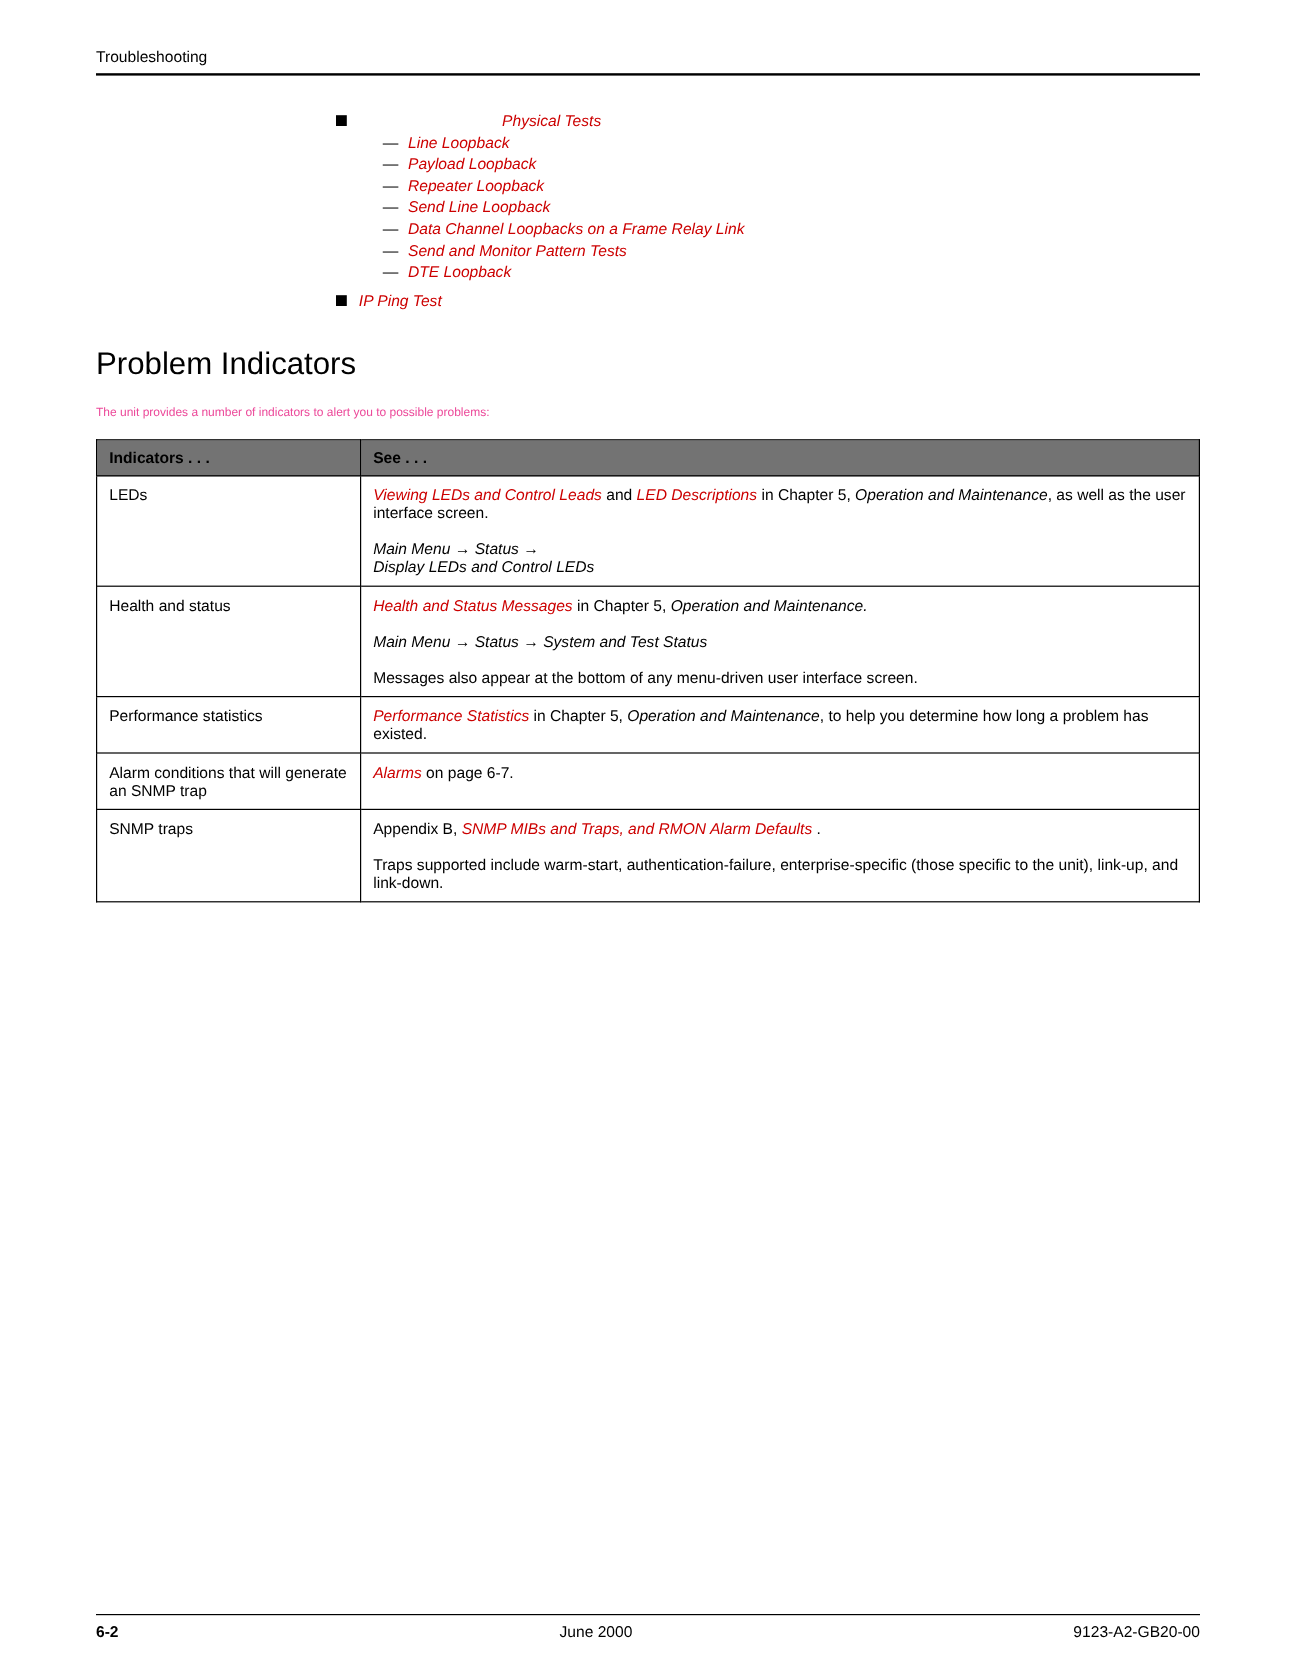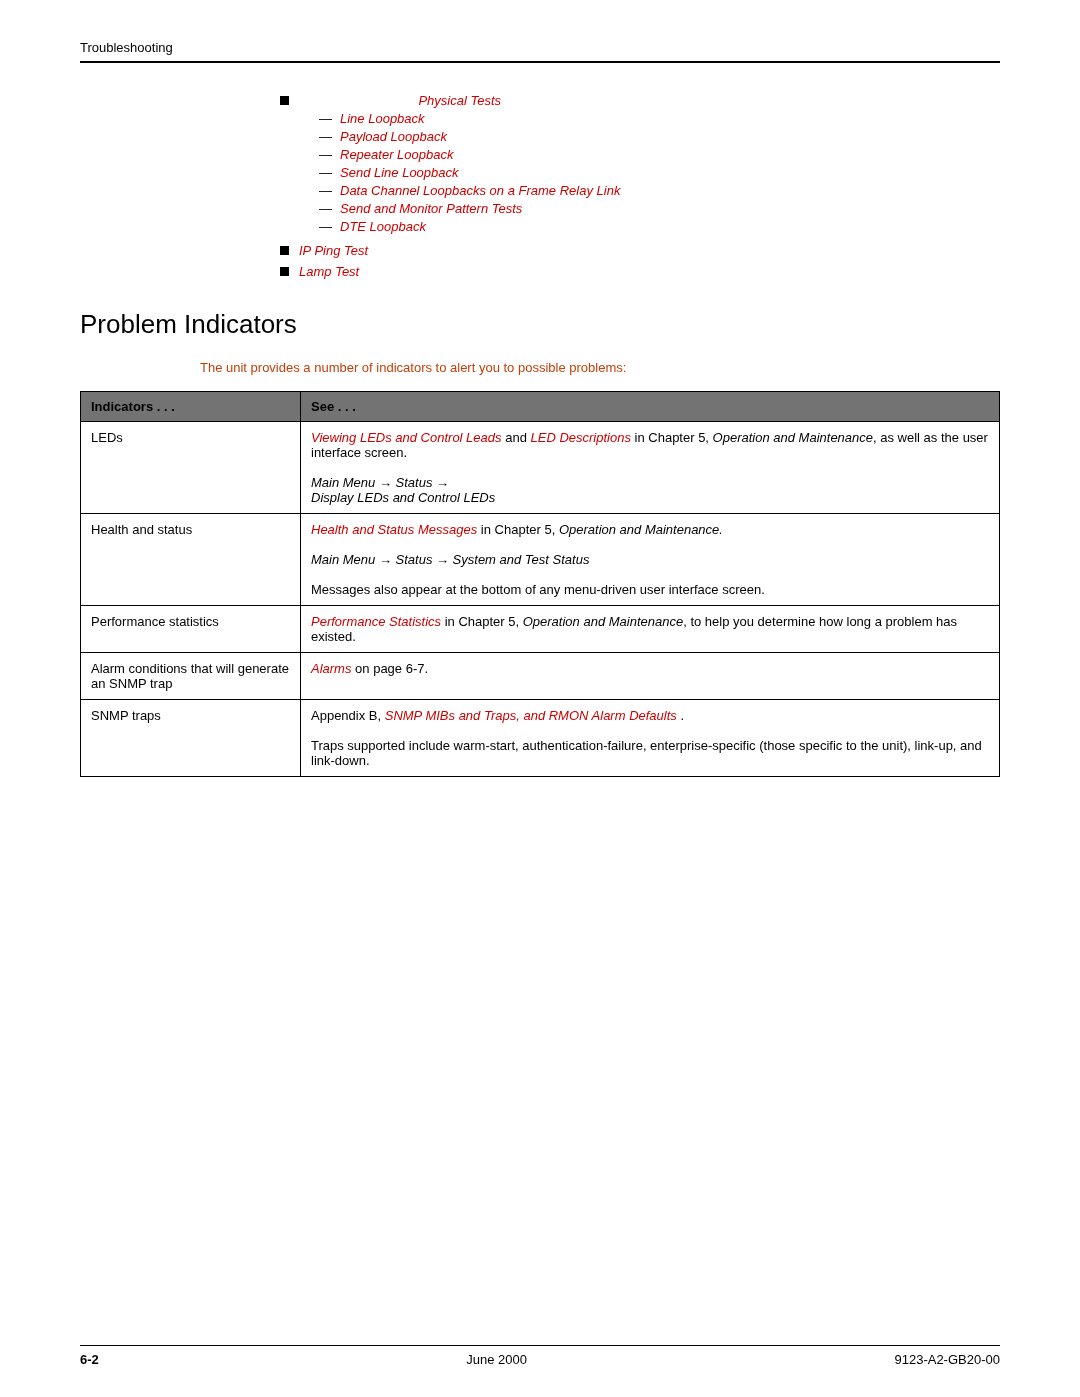--- a/index.html
+++ b/index.html
@@ -77,23 +77,22 @@
     
     .section-heading {
       font-size: 26px;
       font-weight: normal;
       color: #000;
       margin-bottom: 20px;
       margin-top: 10px;
     }
 
     .intro-text {
-      font-size: 13px;
-      color: #c2410c;
-      margin-left: 120px;
+      font-size: 10px;
+      color: #ec4899;
       margin-bottom: 16px;
     }
 
     
     .indicators-table {
       width: 100%;
       border-collapse: collapse;
       font-size: 13px;
     }
     .indicators-table th {
@@ -186,24 +185,20 @@
           </div>
         </div>
       </div>
     </div>
 
     <div class="bullet-item" style="margin-top:6px;">
       <div class="bullet-square"></div>
       <span class="bullet-text">IP Ping Test</span>
     </div>
 
-    <div class="bullet-item" style="margin-top:6px;">
-      <div class="bullet-square"></div>
-      <span class="bullet-text">Lamp Test</span>
-    </div>
 
   </div>
 
   <h1 class="section-heading">Problem Indicators</h1>
 
   <p class="intro-text">The unit provides a number of indicators to alert you to possible problems:</p>
 
   <table class="indicators-table">
     <thead>
       <tr>

